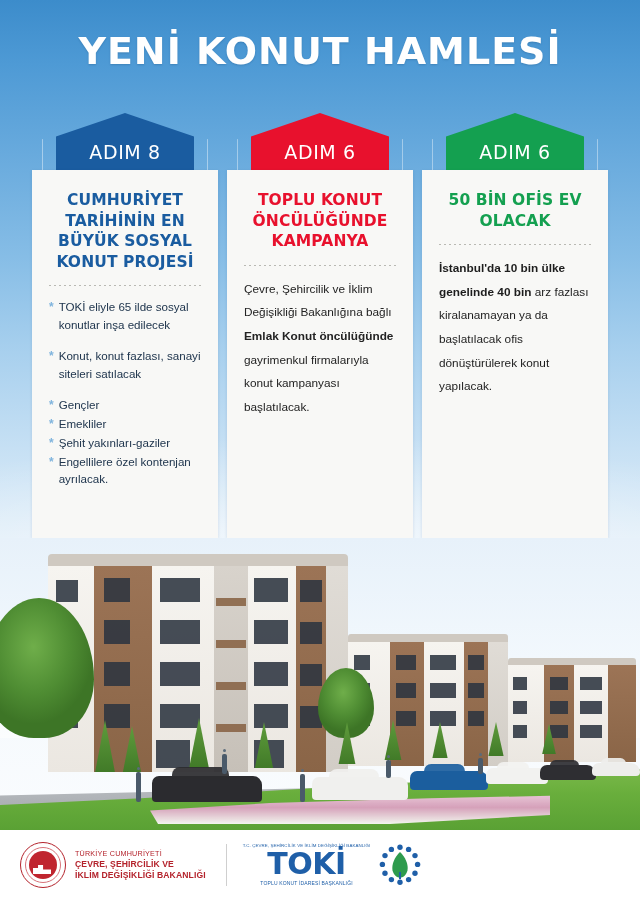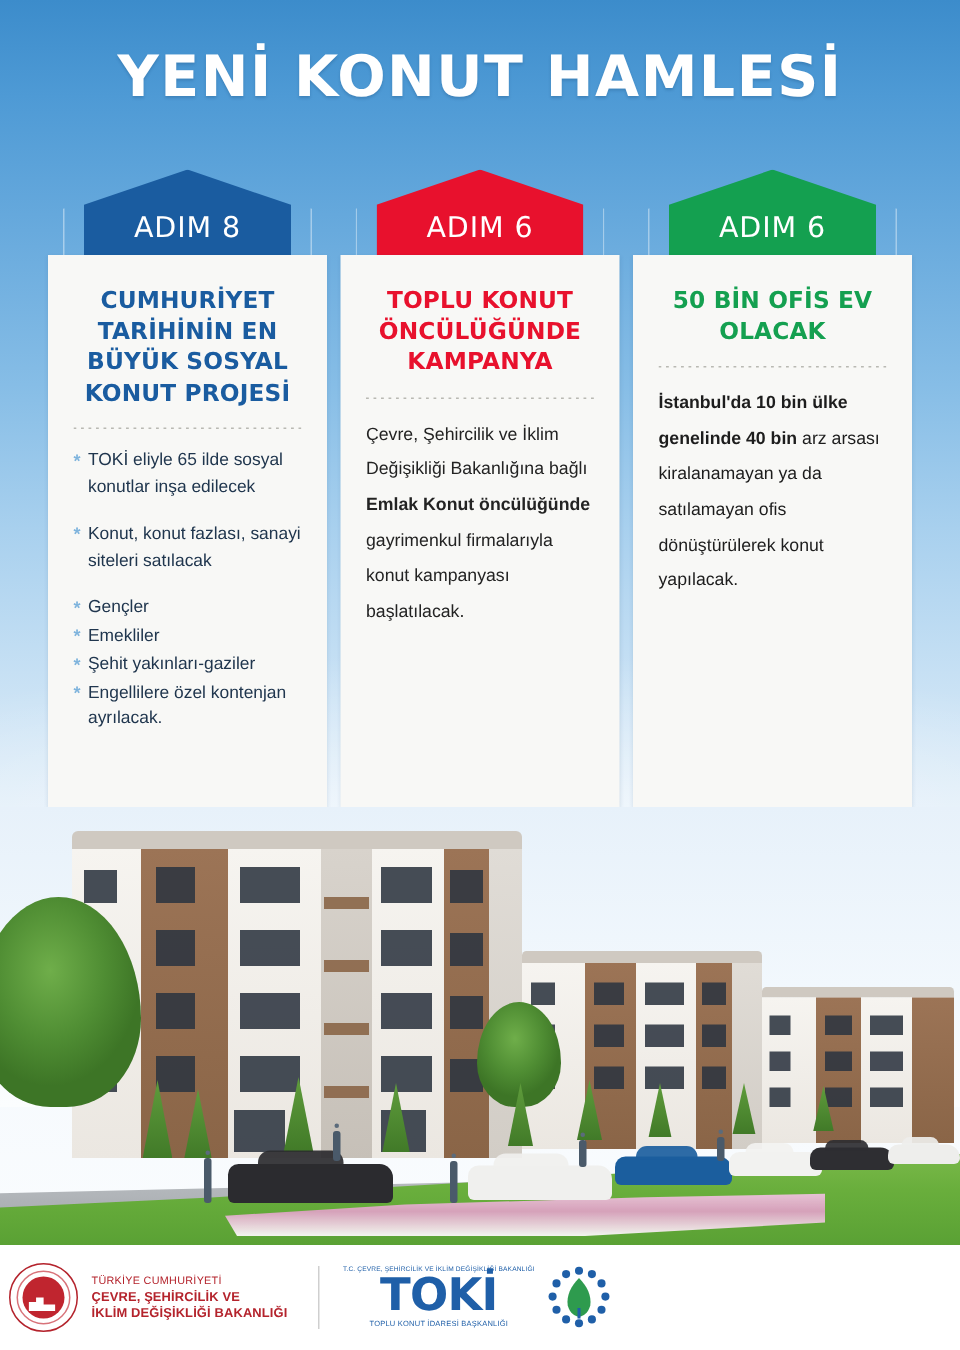--- a/index.html
+++ b/index.html
@@ -290,21 +290,21 @@
   
   .footer {
     position: absolute;
     left: 0;
     top: 830px;
     width: 640px;
     height: 70px;
     background: #ffffff;
     display: flex;
     align-items: center;
-    padding-left: 6px;
+    padding-left: 20px;
     box-sizing: border-box;
   }
   .ministry { display: flex; align-items: center; }
   .ministry-seal {
     width: 44px; height: 44px;
     border-radius: 50%;
     border: 1.6px solid #b4232c;
     position: relative;
     flex: 0 0 auto;
     background: #ffffff;
@@ -442,21 +442,21 @@
       <div class="head-wrap">
         <div class="head-ghost"></div>
         <div class="head-shape"></div>
         <div class="head-label">ADIM 6</div>
       </div>
       <div class="panel">
         <div class="panel-inner">
           <h2 class="card-title">50 BİN OFİS EV OLACAK</h2>
           <div class="divider"></div>
           <p class="para">
-            <span class="b">İstanbul'da 10 bin ülke genelinde 40 bin </span><span>arz arsası kiralanamayan ya da satılamayan ofis dönüştürülerek konut yapılacak.</span>
+            <span class="b">İstanbul'da 10 bin ülke genelinde 40 bin </span><span>arz fazlası kiralanamayan ya da başlatılacak ofis dönüştürülerek konut yapılacak.</span>
           </p>
         </div>
       </div>
     </div>
 
   </div>
 
   <div class="photo">
     <div class="photo-sky"></div>
 

